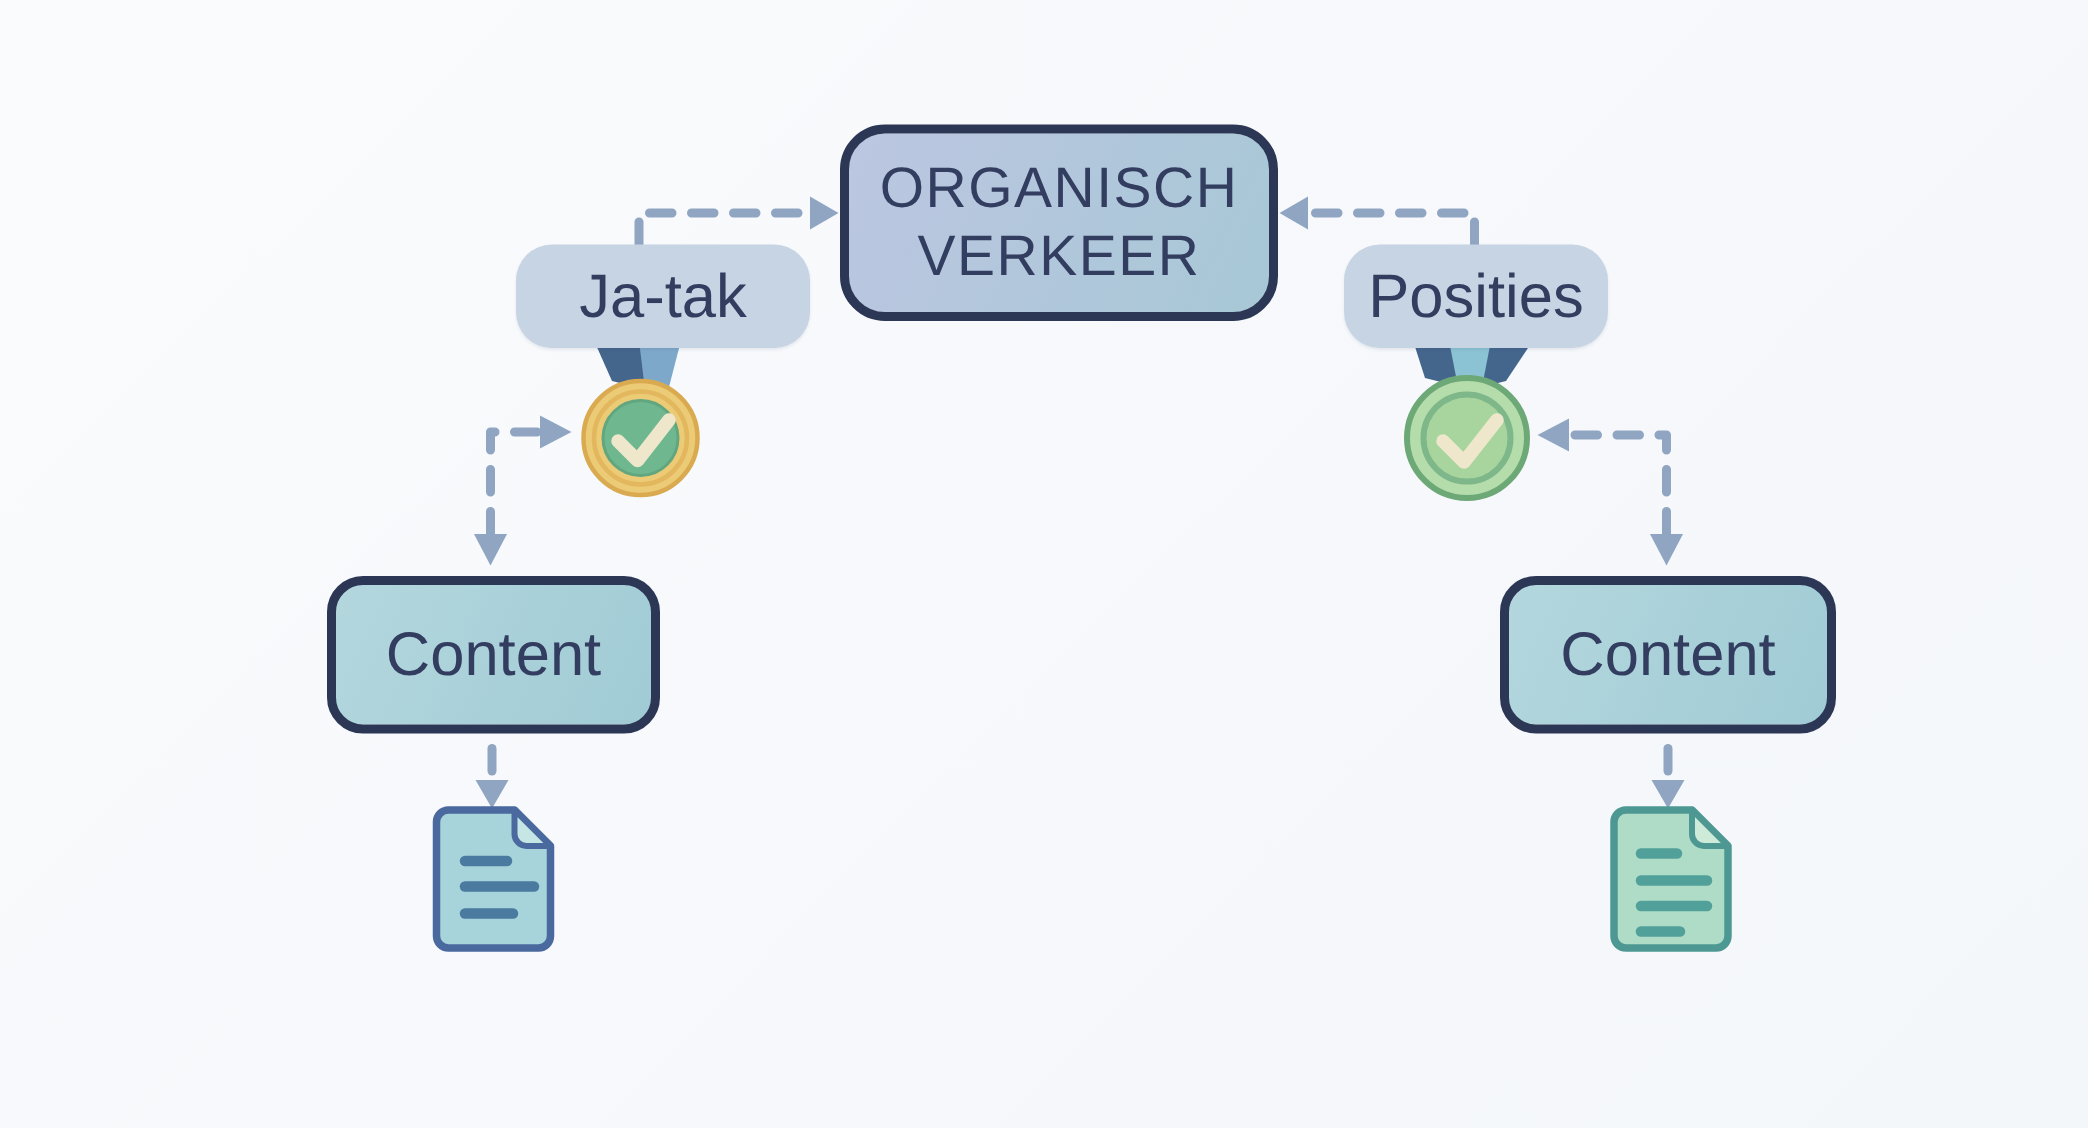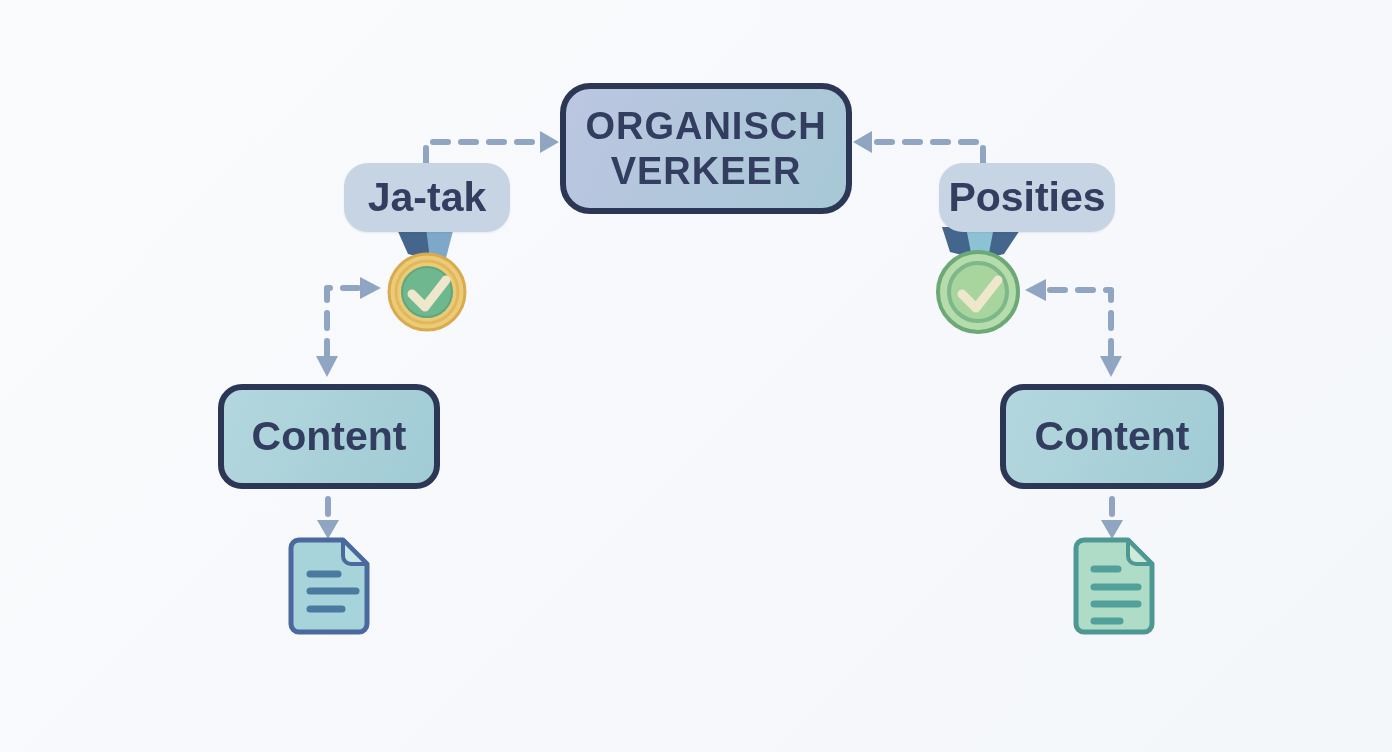--- a/index.html
+++ b/index.html
@@ -22,39 +22,39 @@
     stroke-dasharray:15 13;
   }
   .arrowhead{fill:var(--arrow);stroke:none;}
 
   
   .node{
     position:absolute;
     box-sizing:border-box;
     display:flex;align-items:center;justify-content:center;
     text-align:center;
-    font-weight:bold;
+    font-weight:normal;
     color:var(--textNavy);
   }
   .main-box{
     left:560px;top:83px;width:292px;height:131px;
     border:6px solid var(--navy);
     border-radius:30px;
     background:linear-gradient(115deg,var(--boxFillA) 0%,var(--boxFillB) 100%);
     font-size:38px;letter-spacing:1px;line-height:1.18;
     padding:0 26px;
   }
   .pill{
     border-radius:24px;
     background:var(--pillFill);
     font-size:41px;
     box-shadow:0 1px 2px rgba(60,80,120,0.10);
   }
-  .pill-left{left:344px;top:163px;width:166px;height:69px;}
-  .pill-right{left:896px;top:163px;width:176px;height:69px;margin-left:43px;}
+  .pill-left{left:344px;top:163px;width:196px;height:69px;}
+  .pill-right{left:896px;top:163px;width:176px;height:69px;}
   .content-box{
     border:6px solid var(--navy);
     border-radius:24px;
     background:linear-gradient(115deg,var(--contentFillA) 0%,var(--contentFillB) 100%);
     font-size:41px;
   }
   .content-left{left:218px;top:384px;width:222px;height:105px;}
   .content-right{left:1000px;top:384px;width:224px;height:105px;}
 
   

